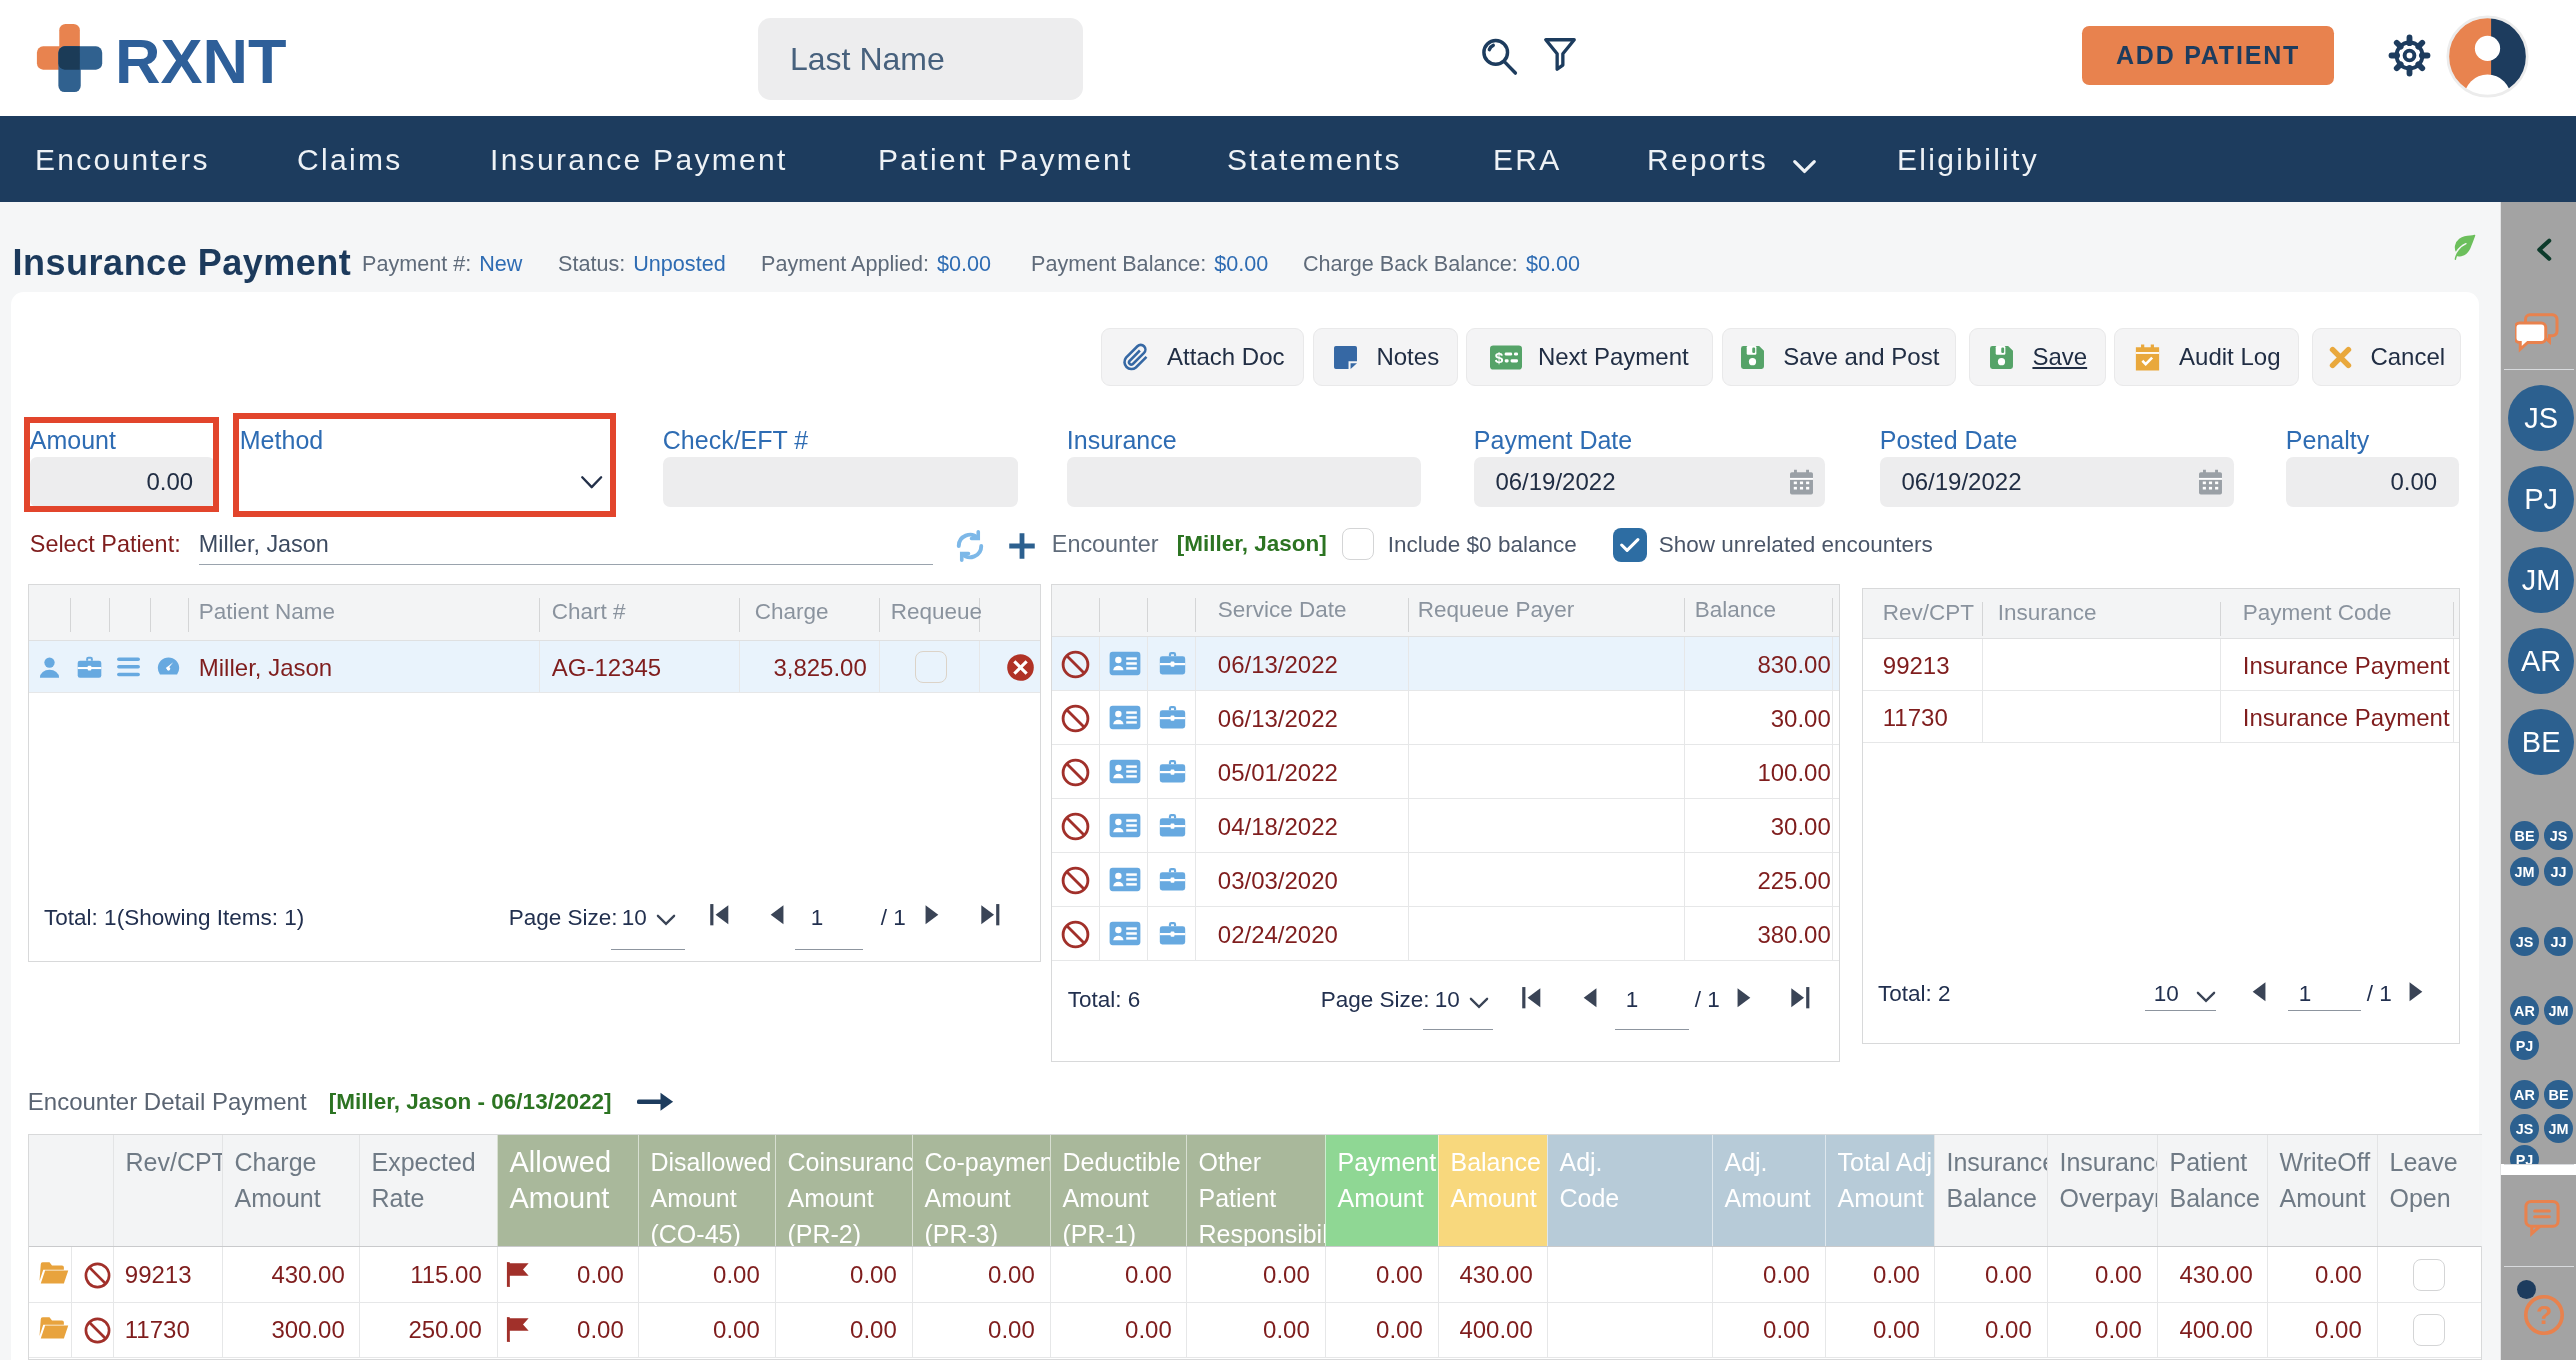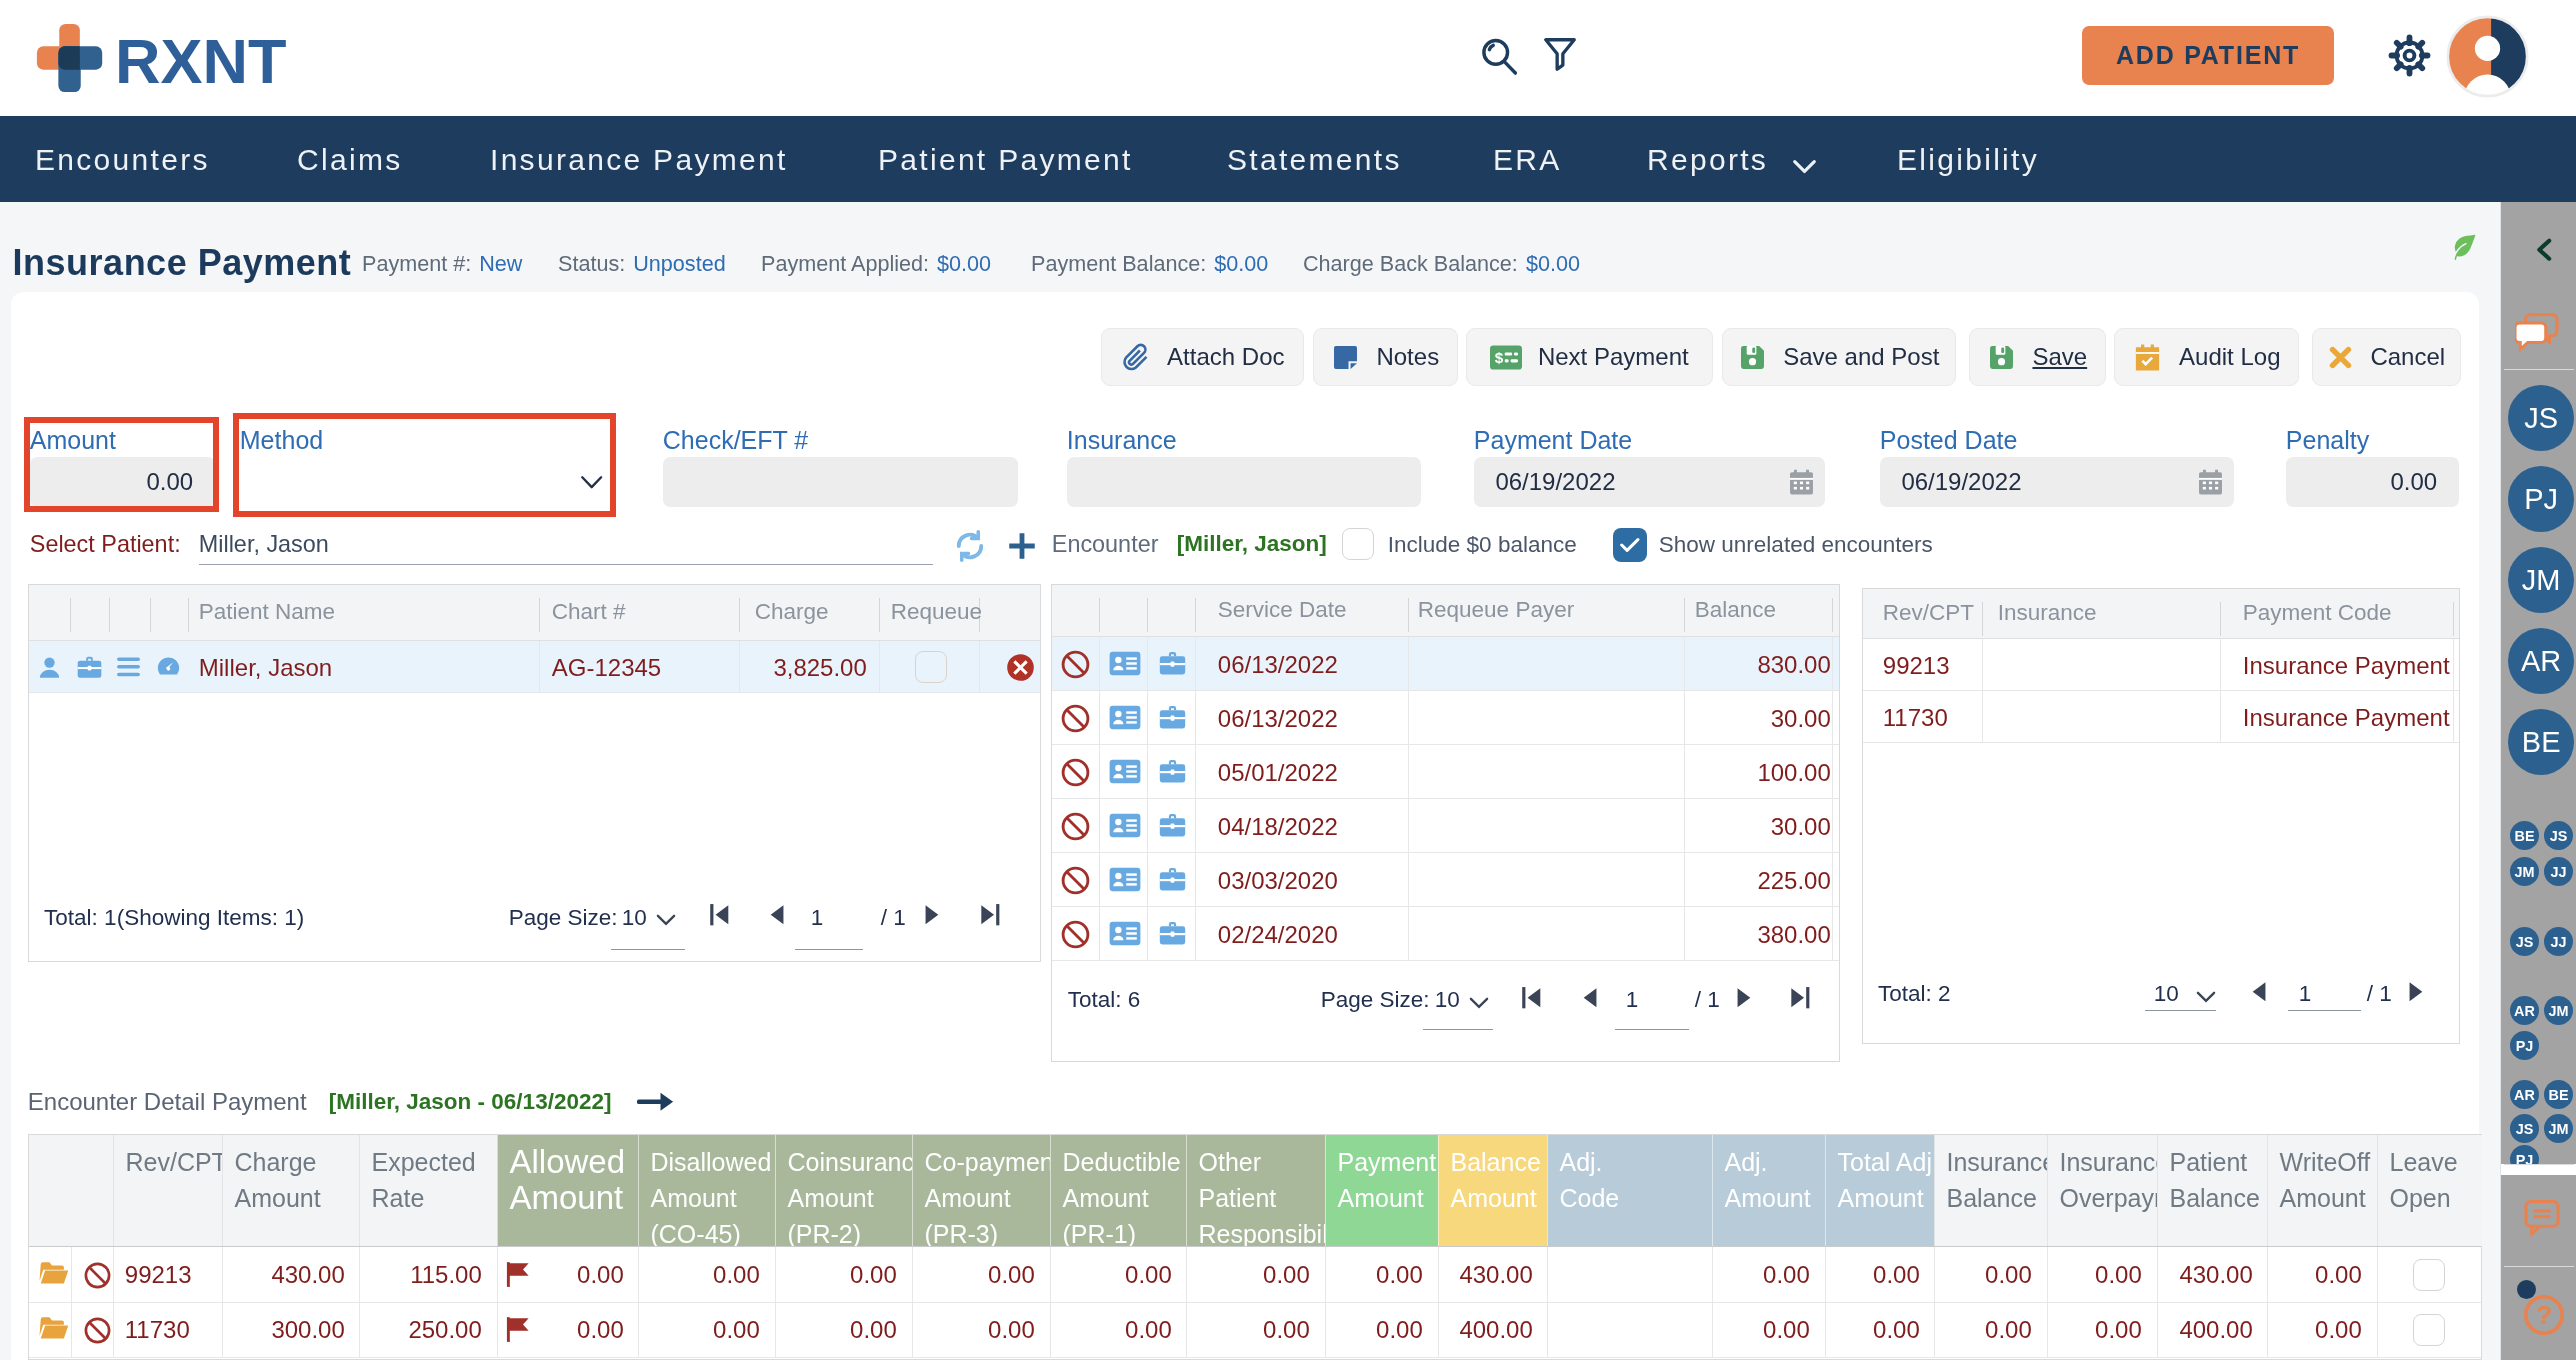--- a/index.html
+++ b/index.html
@@ -48,20 +48,21 @@
 <div id="topbar">
   <svg class="abs" style="left:36px;top:21.6px" width="68" height="72" viewBox="0 0 76 80">
     <rect x="26" y="2" width="23" height="51" rx="7" fill="#e8834f"></rect>
     <rect x="1" y="27" width="48" height="26" rx="7" fill="#e8834f"></rect>
     <rect x="26" y="27" width="48" height="26" rx="7" fill="#30618f"></rect>
     <rect x="25" y="27" width="25" height="51" rx="7" fill="#30618f"></rect>
     <path d="M32 27 h17 v26 h-17 a7 7 0 0 1 -7 -7 v-12 a7 7 0 0 1 7 -7 z" fill="#1b3b57"></path>
   </svg>
   <div class="abs" style="left:115px;top:25px;font-size:63px;font-weight:bold;color:#2e5f99;letter-spacing:0px;">RXNT</div>
 
+  <div class="searchbox" style="left:758px;width:325px;">Last Name</div>
 
   <svg class="abs" style="left:1479px;top:36px" width="40" height="41" viewBox="0 0 24 25" fill="none" stroke="#1d3c5e" stroke-width="2.1" stroke-linecap="round">
     <circle cx="10" cy="10" r="7.2"></circle>
       <path d="M15.4 15.8 L22 22.6"></path>
       <path d="M6.1 8.3 a4.3 4.3 0 0 1 2.4 -2.6"></path>
   </svg>
   <svg class="abs" style="left:1541px;top:34px" width="38" height="40" viewBox="0 0 24 25" fill="none" stroke="#1d3c5e" stroke-width="2.1" stroke-linejoin="round" stroke-linecap="round">
     <path d="M3 3.5 h18 l-7.2 8.8 v7.2 l-3.6 2.6 v-9.8 z"></path>
   </svg>
 
@@ -575,21 +576,21 @@
   <div class="abs" style="left:318px;top:797px;font-size:22.5px;color:#2c7422;font-weight:bold;">[Miller, Jason - 06/13/2022]</div>
   <svg class="abs" style="left:626px;top:799px" width="38" height="21.6" viewBox="0 0 42 24">
       <path d="M2 12 h28" stroke="#1d3c5e" stroke-width="5" stroke-linecap="round"></path>
       <path d="M26 2 L40 12 L26 22 z" fill="#1d3c5e"></path>
     </svg>
 
   <div class="abs" style="left:17px;top:842px;width:2454px;height:226px;border:0.9px solid #d8d9da;background:#fff;">
     <div class="abs" style="left:84px;top:0;width:109px;height:111px;background:#f3f4f5;color:#6f7a85;font-size:25px;line-height:36px;padding:9px 0 0 11.7px;border-left:0.9px solid #e3e4e5;overflow:visible;white-space:nowrap;">Rev/CPT</div>
     <div class="abs" style="left:193px;top:0;width:138px;height:111px;background:#f3f4f5;color:#6f7a85;font-size:25px;line-height:36px;padding:9px 0 0 11.7px;border-left:0.9px solid #e3e4e5;overflow:hidden;white-space:nowrap;">Charge<br>Amount</div>
     <div class="abs" style="left:330px;top:0;width:138px;height:111px;background:#f3f4f5;color:#6f7a85;font-size:25px;line-height:36px;padding:9px 0 0 11.7px;border-left:0.9px solid #e3e4e5;overflow:hidden;white-space:nowrap;">Expected<br>Rate</div>
-    <div class="abs" style="left:468px;top:0;width:141px;height:111px;background:#a9b89b;color:#ffffff;font-size:33px;line-height:36px;padding:9px 0 0 11.7px;border-left:0.9px solid rgba(255,255,255,0.55);overflow:hidden;white-space:nowrap;">Allowed<br>Amount</div>
+    <div class="abs" style="left:468px;top:0;width:141px;height:111px;background:#a9b89b;color:#ffffff;font-size:29px;line-height:36px;padding:9px 0 0 11.7px;border-left:0.9px solid rgba(255,255,255,0.55);overflow:hidden;white-space:nowrap;">Allowed<br>Amount</div>
     <div class="abs" style="left:0;top:0;width:84px;height:111px;background:#f3f4f5;"></div>
     <div class="abs" style="left:609px;top:0;width:137px;height:111px;background:#a9b89b;color:#ffffff;font-size:25px;line-height:36px;padding:9px 0 0 11.7px;border-left:0.9px solid rgba(255,255,255,0.55);overflow:hidden;white-space:nowrap;">Disallowed<br>Amount<br>(CO-45)</div>
     <div class="abs" style="left:746px;top:0;width:137px;height:111px;background:#a9b89b;color:#ffffff;font-size:25px;line-height:36px;padding:9px 0 0 11.7px;border-left:0.9px solid rgba(255,255,255,0.55);overflow:hidden;white-space:nowrap;">Coinsurance<br>Amount<br>(PR-2)</div>
     <div class="abs" style="left:883px;top:0;width:138px;height:111px;background:#a9b89b;color:#ffffff;font-size:25px;line-height:36px;padding:9px 0 0 11.7px;border-left:0.9px solid rgba(255,255,255,0.55);overflow:hidden;white-space:nowrap;">Co-payment<br>Amount<br>(PR-3)</div>
     <div class="abs" style="left:1021px;top:0;width:137px;height:111px;background:#a9b89b;color:#ffffff;font-size:25px;line-height:36px;padding:9px 0 0 11.7px;border-left:0.9px solid rgba(255,255,255,0.55);overflow:hidden;white-space:nowrap;">Deductible<br>Amount<br>(PR-1)</div>
     <div class="abs" style="left:1157px;top:0;width:139px;height:111px;background:#a9b89b;color:#ffffff;font-size:25px;line-height:36px;padding:9px 0 0 11.7px;border-left:0.9px solid rgba(255,255,255,0.55);overflow:hidden;white-space:nowrap;">Other<br>Patient<br>Responsibilit</div>
     <div class="abs" style="left:1296px;top:0;width:113px;height:111px;background:#8fd794;color:#ffffff;font-size:25px;line-height:36px;padding:9px 0 0 11.7px;border-left:0.9px solid rgba(255,255,255,0.55);overflow:hidden;white-space:nowrap;">Payment<br>Amount</div>
     <div class="abs" style="left:1409px;top:0;width:110px;height:111px;background:#f8d87d;color:#ffffff;font-size:25px;line-height:36px;padding:9px 0 0 11.7px;border-left:0.9px solid rgba(255,255,255,0.55);overflow:hidden;white-space:nowrap;">Balance<br>Amount</div>
     <div class="abs" style="left:1518px;top:0;width:165px;height:111px;background:#b7cbd8;color:#ffffff;font-size:25px;line-height:36px;padding:9px 0 0 11.7px;border-left:0.9px solid rgba(255,255,255,0.55);overflow:hidden;white-space:nowrap;">Adj.<br>Code</div>
     <div class="abs" style="left:1683px;top:0;width:113px;height:111px;background:#b7cbd8;color:#ffffff;font-size:25px;line-height:36px;padding:9px 0 0 11.7px;border-left:0.9px solid rgba(255,255,255,0.55);overflow:hidden;white-space:nowrap;">Adj.<br>Amount</div>

